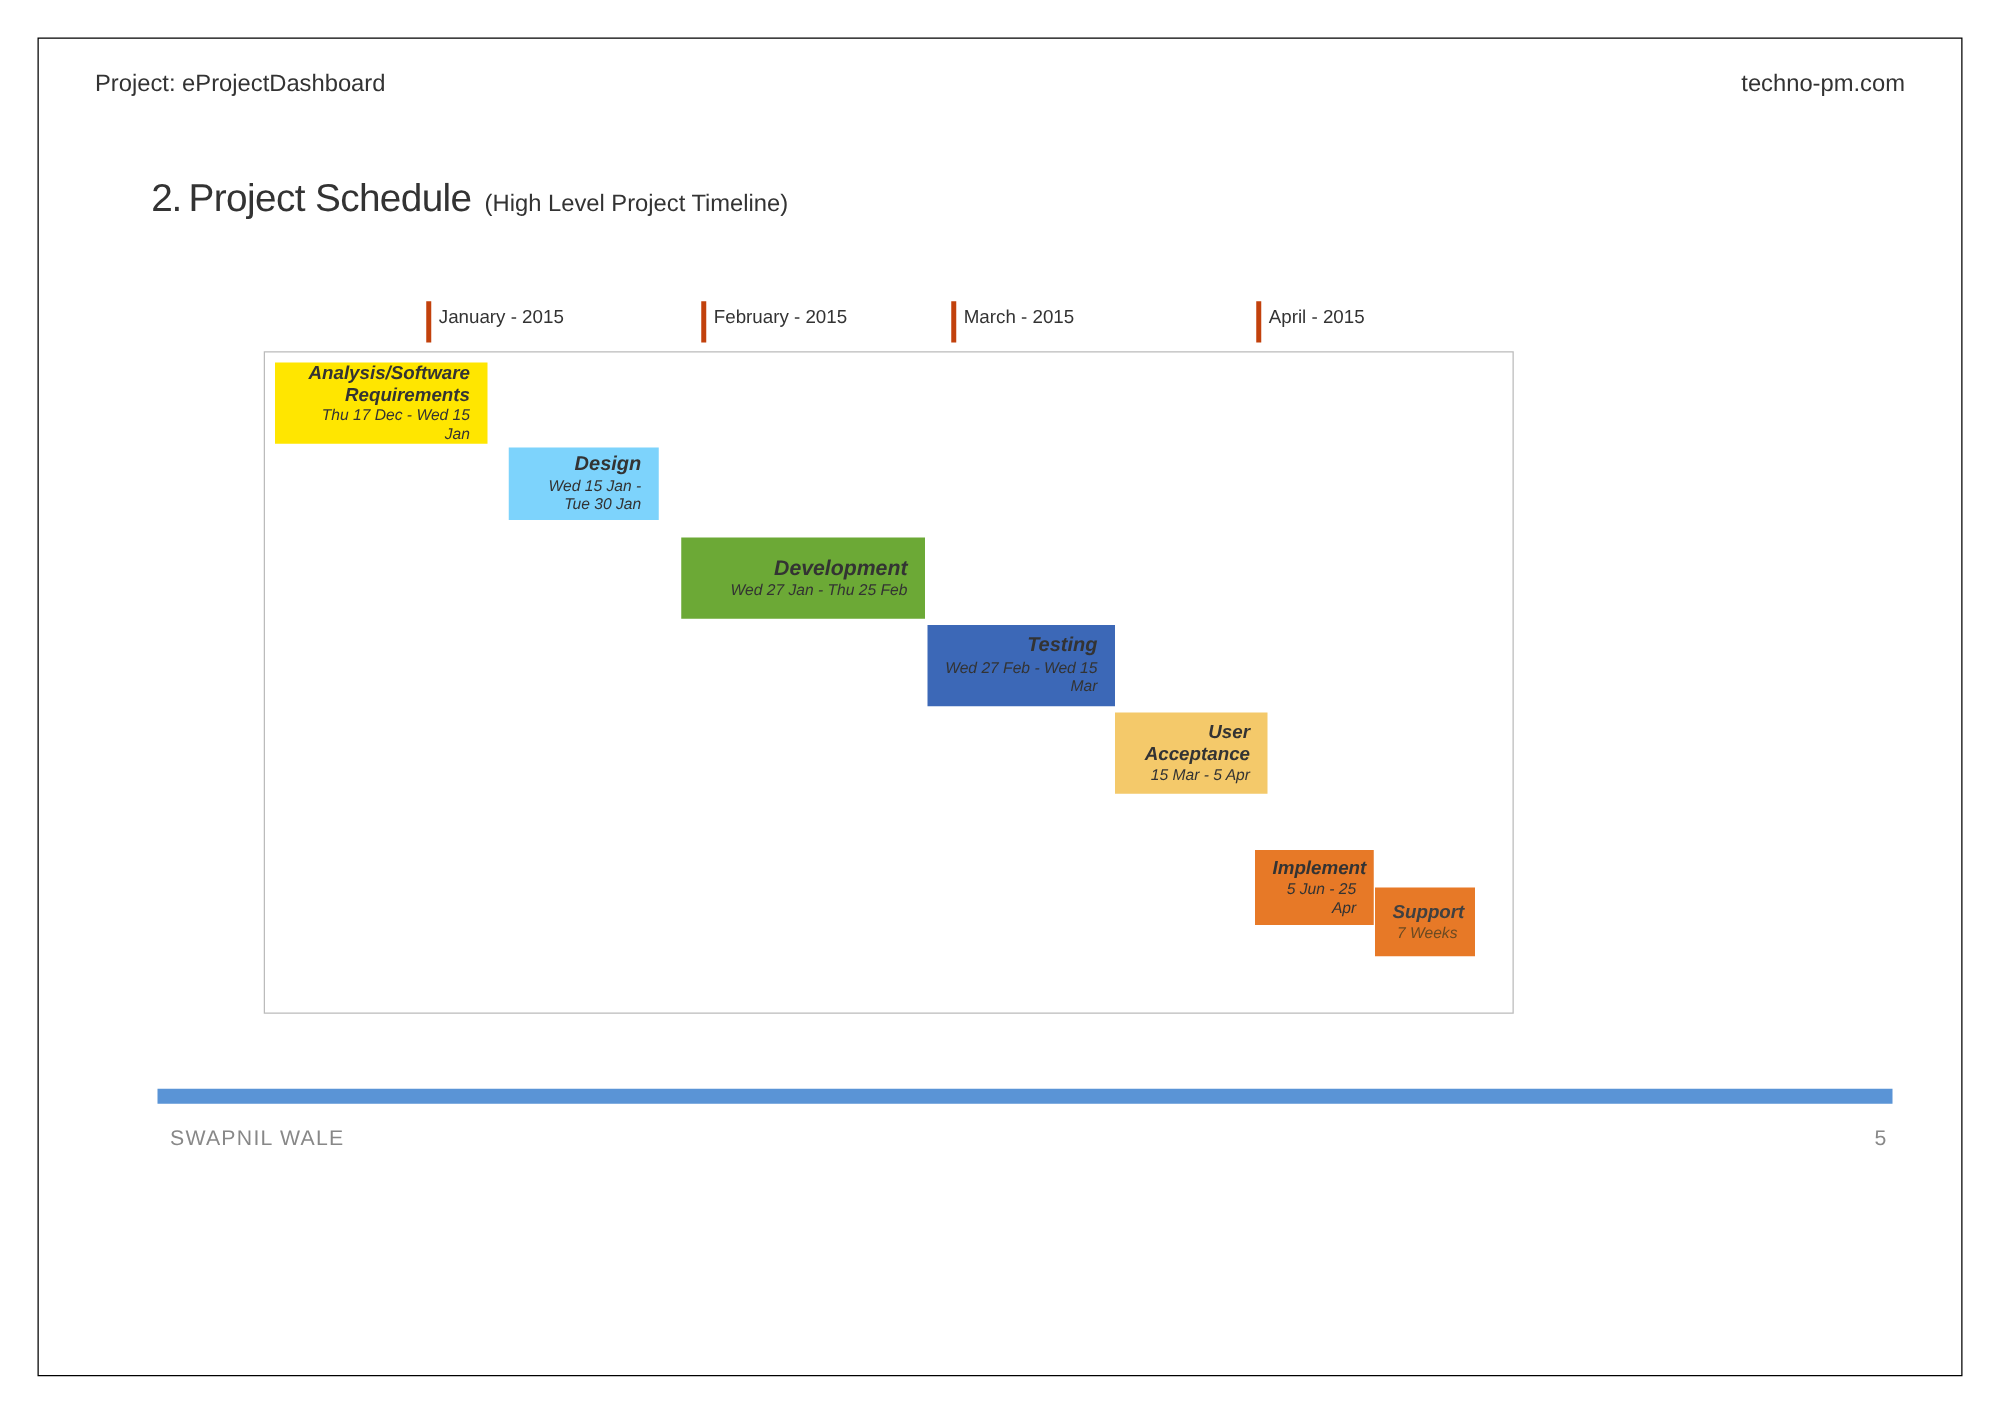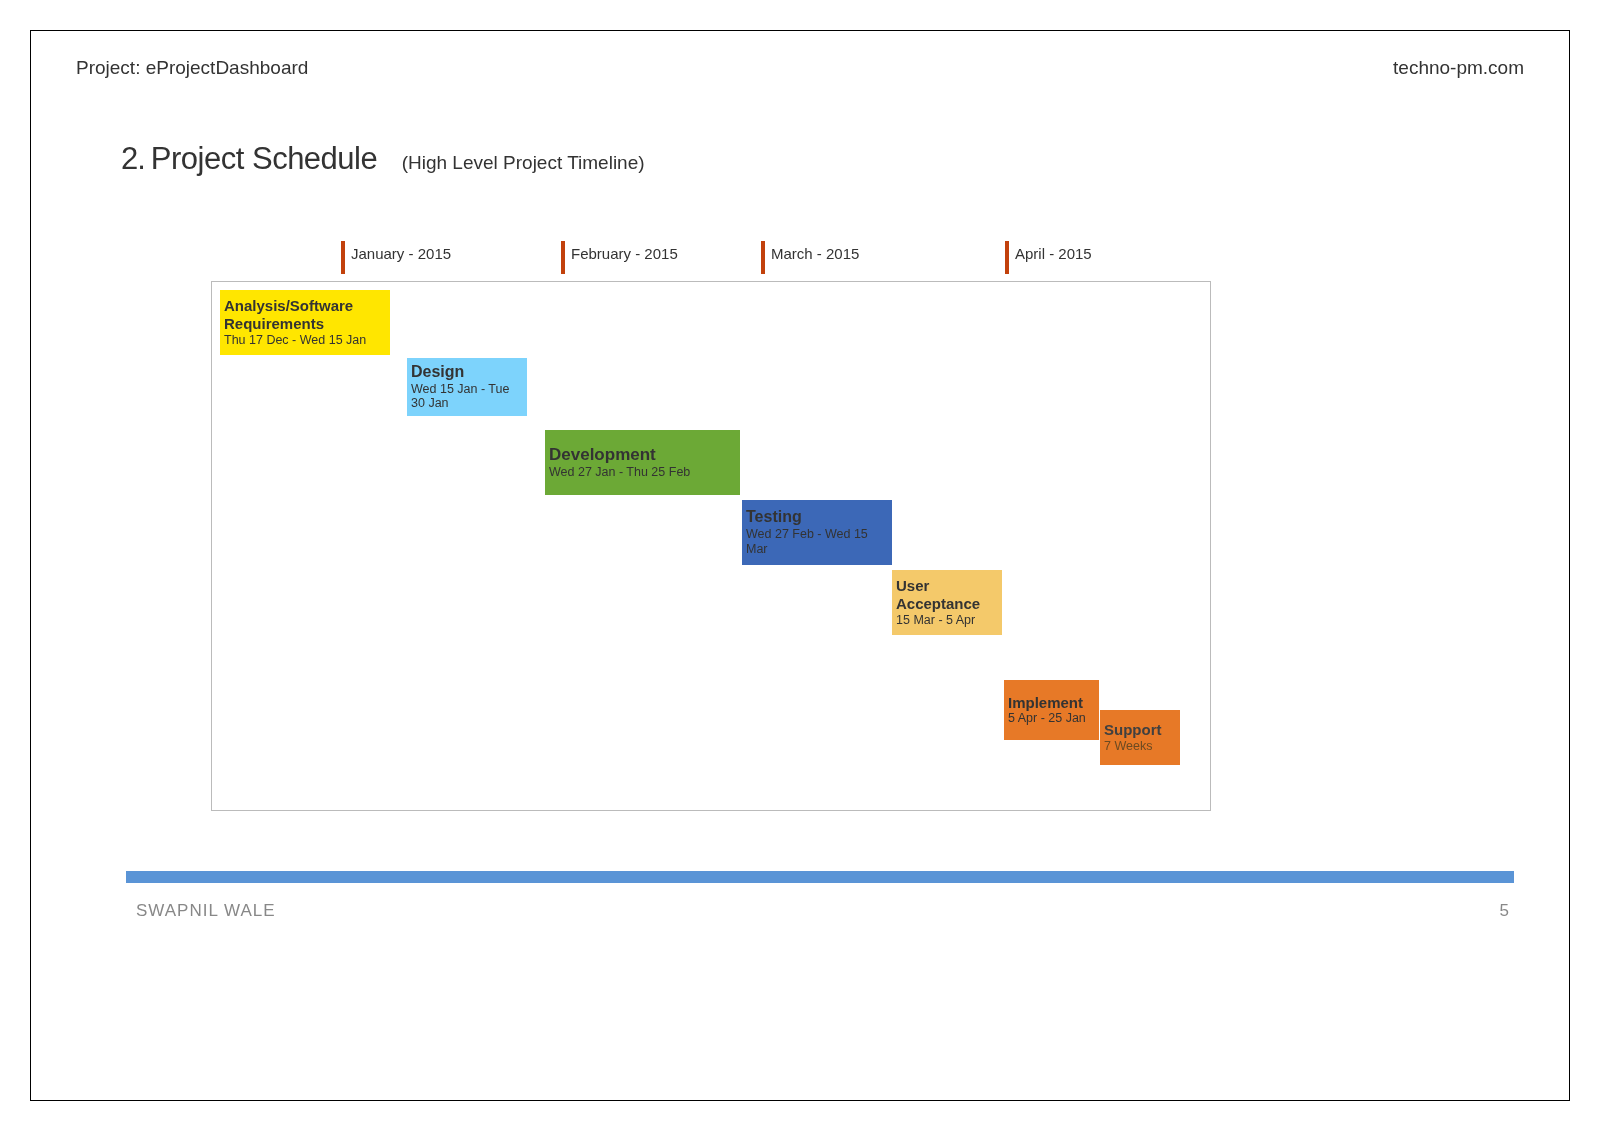--- a/index.html
+++ b/index.html
@@ -4,26 +4,26 @@
 <style>
   html,body{margin:0;padding:0;background:#fff;}
   body{display:flex;justify-content:center;align-items:flex-start;font-family:"Segoe UI",Arial,sans-serif;color:#333;}
   .sheet{width:1600px;height:1131px;box-sizing:border-box;padding:30px;}
   .frame{border:1.5px solid #000;width:100%;height:100%;box-sizing:border-box;position:relative;padding:26px 40px 0 40px;}
   .hdr-left{position:absolute;top:26px;left:45px;font-size:19px;}
   .hdr-right{position:absolute;top:26px;right:45px;font-size:19px;}
   .title-row{position:absolute;top:110px;left:90px;}
   .title-num{font-size:31px;letter-spacing:-1px;display:inline-block;margin-right:6px;}
   .title-main{font-size:31px;letter-spacing:-0.5px;}
-  .title-sub{font-size:19px;margin-left:20px;}
+  .title-sub{font-size:19px;margin-left:6px;}
   .chart{position:absolute;left:180px;top:210px;width:1000px;}
   .months{position:relative;height:40px;}
   .month{position:absolute;top:0;font-size:15px;padding:4px 6px 12px 6px;border-left:4px solid #c2410c;}
   .box-area{position:relative;border:1px solid #bbb;box-sizing:border-box;height:530px;}
-  .task{position:absolute;box-sizing:border-box;text-align:left;display:flex;flex-direction:column;justify-content:center;line-height:1.18;padding:6px 4px;}
+  .task{position:absolute;box-sizing:border-box;text-align:right;display:flex;flex-direction:column;justify-content:center;line-height:1.18;padding:6px 14px;font-style:italic;}
   .task .t-title{font-weight:700;color:#333;}
   .task .t-dates{font-size:12.5px;color:#333;}
   .support .t-title{color:#404040;}
   .support .t-dates{color:#6b4a22;}
   .footer-bar{position:absolute;left:95px;right:55px;top:840px;height:12px;background:#5a94d6;}
   .footer-name{position:absolute;left:105px;top:870px;font-size:17px;color:#888;letter-spacing:1px;}
   .footer-page{position:absolute;right:60px;top:870px;font-size:17px;color:#888;}
 </style>
 </head>
 <body>
@@ -56,27 +56,27 @@
             <div class="t-dates">Wed 15 Jan - Tue 30 Jan</div>
           </div>
           <div class="task" style="left: 333px; top: 148px; width: 195px; height: 65px; background: rgb(108, 169, 54);">
             <div class="t-title" style="font-size: 17px;">Development</div>
             <div class="t-dates">Wed 27 Jan - Thu 25 Feb</div>
           </div>
           <div class="task" style="left: 530px; top: 218px; width: 150px; height: 65px; background: rgb(60, 104, 183);">
             <div class="t-title" style="font-size: 16px;">Testing</div>
             <div class="t-dates">Wed 27 Feb - Wed 15 Mar</div>
           </div>
-          <div class="task" style="left: 680px; top: 288px; width: 110px; height: 65px; background: rgb(244, 201, 106);">
+          <div class="task" style="left: 680px; top: 288px; width: 122px; height: 65px; background: rgb(244, 201, 106);">
             <div class="t-title" style="font-size: 15px;">User Acceptance</div>
             <div class="t-dates">15 Mar - 5 Apr</div>
           </div>
           <div class="task" style="left: 792px; top: 358px; width: 95px; height: 60px; background: rgb(231, 121, 39); margin-top: 40px;">
             <div class="t-title" style="font-size: 15px;">Implement</div>
-            <div class="t-dates">5 Apr - 25 Jan</div>
+            <div class="t-dates">5 Jun - 25 Apr</div>
           </div>
           <div class="task support" style="left: 888px; top: 428px; width: 80px; height: 55px; background: rgb(231, 121, 39);">
             <div class="t-title" style="font-size: 15px;">Support</div>
             <div class="t-dates">7 Weeks</div>
           </div>
         </div>
     </div>
 
     <div class="footer-bar"></div>
     <div class="footer-name">SWAPNIL WALE</div>

